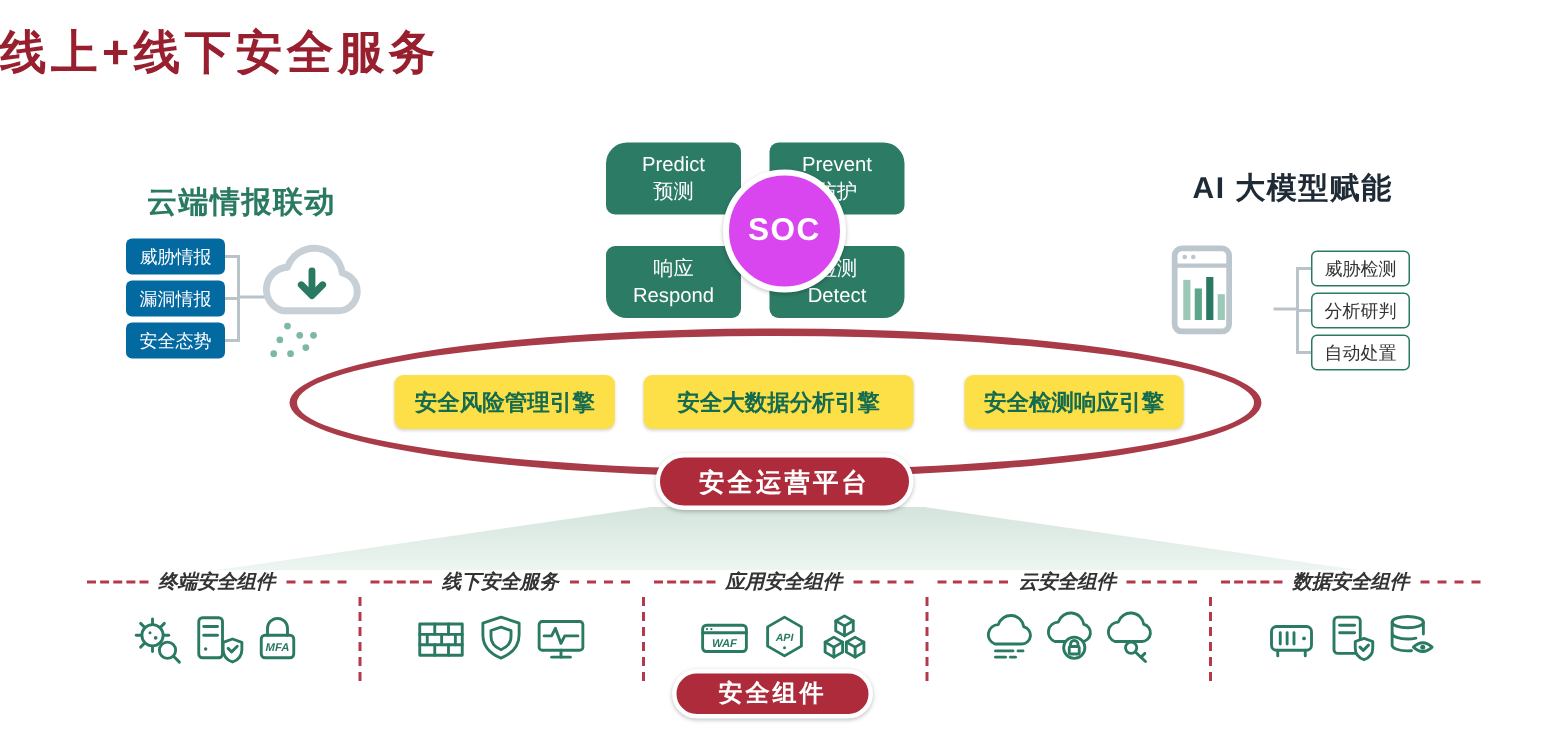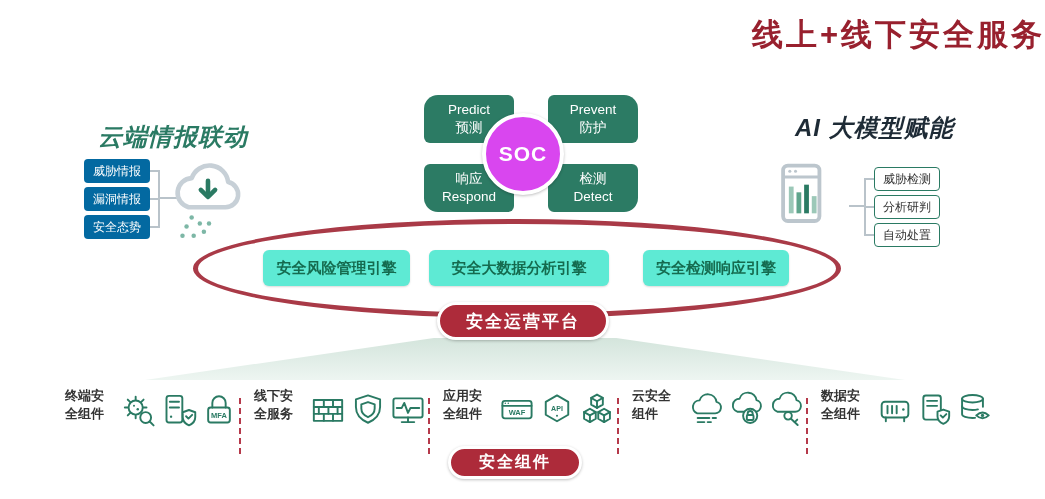--- a/index.html
+++ b/index.html
@@ -1,68 +1,68 @@
 <!DOCTYPE html>
 <html><head>
 <meta charset="utf-8">
 <style>
   * { margin:0; padding:0; box-sizing:border-box; }
   body { font-family:"Liberation Sans","DejaVu Sans",sans-serif; background:#fff; }
   .canvas { position:relative; width:1045px; height:499px; background:#fff; overflow:hidden; }
 
-  .title { position:absolute; top:14px; left:0; width:100%; text-align:right;
+  .title { position:absolute; top:14px; left:0; width:100%; text-align:left;
            font-size:31px; font-weight:bold; color:#98202e; letter-spacing:3px; }
 
   
-  .soc { position:absolute; left:424px; top:95px; display:grid;
-         grid-template-columns:90px 90px; grid-template-rows:48px 48px; gap:21px 34px; }
+  .soc { position:absolute; left:404px; top:95px; display:grid;
+         grid-template-columns:90px 90px; grid-template-rows:48px 48px; gap:21px 19px; }
   .quad { background:#2c7b64; color:#fff; display:flex; flex-direction:column;
           align-items:center; justify-content:center; font-size:13.5px; line-height:1.3; }
   .q0 { border-radius:14px 6px 6px 6px; } .q1 { border-radius:6px 14px 6px 6px; }
   .q2 { border-radius:6px 6px 6px 14px; } .q3 { border-radius:6px 6px 14px 6px; }
   .soc-circle { position:absolute; left:482px; top:113px; width:82px; height:82px;
           border-radius:50%; background:#d946ef; border:4px solid #fff; color:#fff;
           font-weight:bold; font-size:21px; letter-spacing:1px;
           display:flex; align-items:center; justify-content:center; z-index:2;
           box-shadow:0 1px 3px rgba(0,0,0,.25); }
 
   
-  .side-title { position:absolute; font-size:24px; font-weight:bold; letter-spacing:1px;font-style:italic; }
+  .side-title { position:absolute; font-size:20px; font-weight:bold; letter-spacing:1px; }
   .lt { left:98px; top:121px; color:#2a7a63; }
   .rt { left:795px; top:112px; color:#1e2b36; }
   .tag { position:absolute; width:66px; height:24px; border-radius:4px; font-size:12px;
          display:flex; align-items:center; justify-content:center; }
   .tag-l { left:84px; background:#0369a1; color:#fff; }
   .tag-r { left:874px; background:#fff; border:1.5px solid #2a7a63; color:#333; }
   .cline { position:absolute; background:#b9c3ca; z-index:0; }
   .bigicon { position:absolute; z-index:3; }
 
   
   .orbit { position:absolute; left:193px; top:219px; width:648px; height:99px;
            border:5px solid #a93a47; border-radius:50%; z-index:1; }
-  .engine { position:absolute; top:250px; height:36px; background:#5eead4; border-radius:6px;
+  .engine { position:absolute; top:250px; height:36px; background:#fde047; border-radius:6px;
             color:#156b4f; font-weight:bold; font-size:15px; z-index:2;
             display:flex; align-items:center; justify-content:center;
             box-shadow:0 1px 2px rgba(0,0,0,.15); }
   .e1 { left:263px; width:147px; } .e2 { left:429px; width:180px; } .e3 { left:643px; width:146px; }
   .pill { position:absolute; background:#ad2b3a; color:#fff; font-weight:bold;
           border:3px solid #fff; display:flex; align-items:center; justify-content:center;
           box-shadow:0 1px 3px rgba(0,0,0,.25); }
   .platform { left:437px; top:302px; width:172px; height:38px; border-radius:19px;
               font-size:17px; letter-spacing:2px; z-index:4; }
   .bottom-pill { left:448px; top:446px; width:134px; height:33px; border-radius:17px;
                  font-size:16px; letter-spacing:2px; z-index:5; }
 
   .beam { position:absolute; left:145px; top:338px; width:760px; height:42px; z-index:0;
           background:linear-gradient(180deg,#c9ded3,#e9f3ee);
           clip-path:polygon(38% 0, 62% 0, 100% 100%, 0% 100%); opacity:.8; }
 
   
   .groups { position:absolute; left:50px; top:380px; width:945px; display:flex; z-index:2; }
-  .col { flex:1; display:flex; flex-direction:row; align-items:center; }
+  .col { flex:1; display:flex; flex-direction:column; align-items:center;font-style:italic; }
   .col-header { width:100%; padding:0 8px; display:flex; align-items:center; gap:7px;
                 font-size:13px; font-weight:bold; color:#333; height:16px; }
   .dash { flex:1; border-top:2px dashed #b5394a; height:0; }
   .icons { display:flex; margin-top:10px; align-items:center; }
   .vsep { position:absolute; top:398px; height:56px; width:0;
           border-left:2px dashed #b5394a; z-index:2; }
 
   svg.ic { width:40px; height:40px; display:block; stroke:#2a7a63; fill:none;
            stroke-width:2.3; stroke-linecap:round; stroke-linejoin:round; }
   svg.ic text { fill:#2a7a63; stroke:none; font-family:"Liberation Sans",sans-serif; font-weight:bold; }

